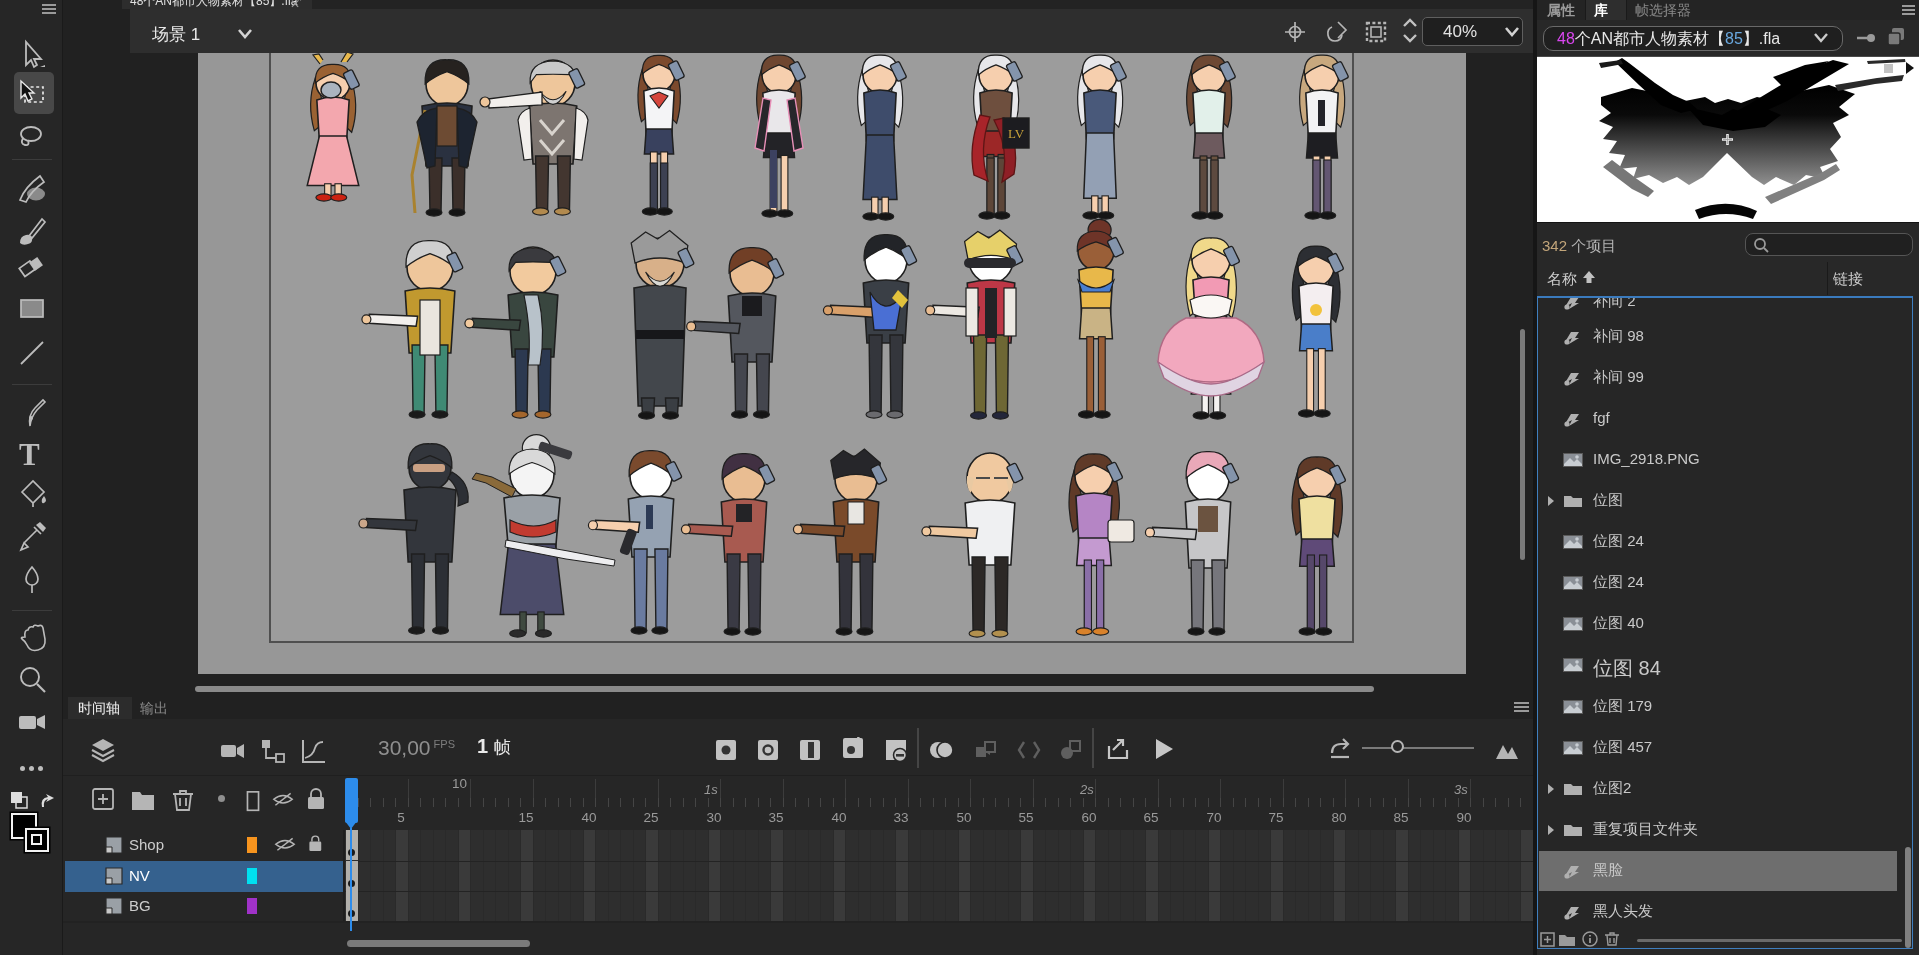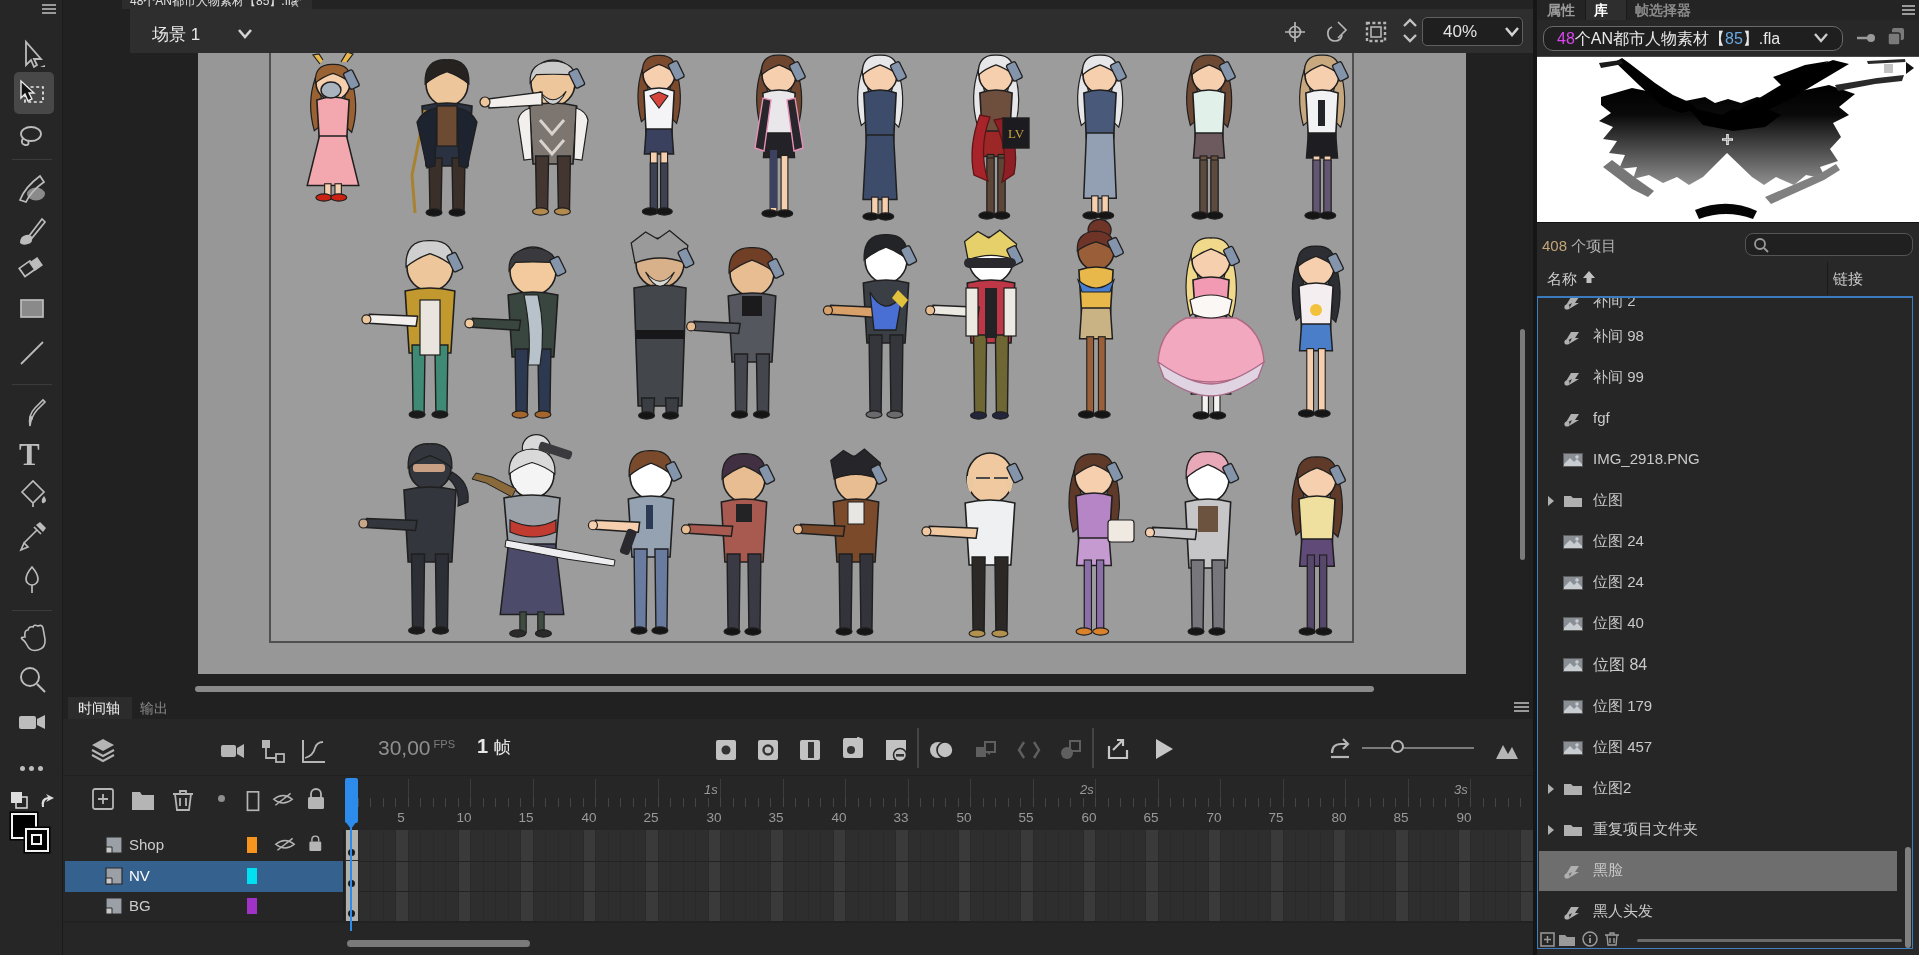--- a/index.html
+++ b/index.html
@@ -566,21 +566,21 @@
     <div style="position:absolute;left:1432.5px;top:798px;width:1px;height:9px;background:#454545"></div>
     <div style="position:absolute;left:1445.0px;top:798px;width:1px;height:9px;background:#454545"></div>
     <div style="position:absolute;left:1457.5px;top:798px;width:1px;height:9px;background:#454545"></div>
     <div style="position:absolute;left:1470.0px;top:798px;width:1px;height:9px;background:#454545"></div>
     <div style="position:absolute;left:1482.5px;top:798px;width:1px;height:9px;background:#454545"></div>
     <div style="position:absolute;left:1495.0px;top:798px;width:1px;height:9px;background:#454545"></div>
     <div style="position:absolute;left:1507.5px;top:798px;width:1px;height:9px;background:#454545"></div>
     <div style="position:absolute;left:1520.0px;top:798px;width:1px;height:9px;background:#454545"></div>
     <div style="position:absolute;left:1532.5px;top:798px;width:1px;height:9px;background:#454545"></div>
     <div style="position:absolute;left:389px;top:810px;width:24px;text-align:center;font-size:13.5px;color:#9a9a9a">5</div>
-    <div style="position:absolute;left:452px;top:810px;width:24px;text-align:center;font-size:13.5px;color:#9a9a9a">10</div>
+    <div style="position:absolute;left:452px;top:776px;width:24px;font-size:13.5px;color:#9a9a9a">10</div>
     <div style="position:absolute;left:514px;top:810px;width:24px;text-align:center;font-size:13.5px;color:#9a9a9a">15</div>
     <div style="position:absolute;left:577px;top:810px;width:24px;text-align:center;font-size:13.5px;color:#9a9a9a">40</div>
     <div style="position:absolute;left:639px;top:810px;width:24px;text-align:center;font-size:13.5px;color:#9a9a9a">25</div>
     <div style="position:absolute;left:702px;top:810px;width:24px;text-align:center;font-size:13.5px;color:#9a9a9a">30</div>
     <div style="position:absolute;left:764px;top:810px;width:24px;text-align:center;font-size:13.5px;color:#9a9a9a">35</div>
     <div style="position:absolute;left:827px;top:810px;width:24px;text-align:center;font-size:13.5px;color:#9a9a9a">40</div>
     <div style="position:absolute;left:889px;top:810px;width:24px;text-align:center;font-size:13.5px;color:#9a9a9a">33</div>
     <div style="position:absolute;left:952px;top:810px;width:24px;text-align:center;font-size:13.5px;color:#9a9a9a">50</div>
     <div style="position:absolute;left:1014px;top:810px;width:24px;text-align:center;font-size:13.5px;color:#9a9a9a">55</div>
     <div style="position:absolute;left:1077px;top:810px;width:24px;text-align:center;font-size:13.5px;color:#9a9a9a">60</div>
@@ -923,21 +923,21 @@
       <div style="position:absolute;left:31px;top:834px;width:11px;height:11px;background:#000;border:2px solid #f2f2f2"></div>
     </div>
 
 <div class="abs" style="left:1533px;top:0;width:4px;height:955px;background:#161616"></div>
 
 <div class="abs" style="left:1537px;top:0;width:382px;height:955px;background:#282828">
   <div class="abs" style="left:0;top:0;width:382px;height:20px;background:#242424"></div>
   <div class="abs" style="left:48px;top:0;width:42px;height:20px;background:#2e2e2e;border-left:1px solid #1a1a1a;border-right:1px solid #1a1a1a"></div>
   <div class="abs" style="left:10px;top:2px;font-size:14px;color:#9a9a9a;font-weight:bold">属性</div>
   <div class="abs" style="left:57px;top:2px;font-size:14px;color:#ffffff;font-weight:bold">库</div>
-  <div class="abs" style="left:98px;top:2px;font-size:14px;color:#8a8a8a;font-weight:bold">帧选择器</div>
+  <div class="abs" style="left:98px;top:2px;font-size:14px;color:#8a8a8a;font-weight:normal">帧选择器</div>
   <div class="abs" style="left:365px;top:5px;width:13px;height:2px;background:#9a9a9a;box-shadow:0 4px 0 #9a9a9a,0 8px 0 #9a9a9a"></div>
   <div class="abs" style="left:6px;top:26px;width:300px;height:25px;background:#1f1f1f;border:1.5px solid #6a6a6a;border-radius:10px"></div>
   <div class="abs" style="left:20px;top:29px;font-size:16px;color:#e8e8e8;white-space:nowrap"><span style="color:#d946ef">48</span>个AN都市人物素材【<span style="color:#6aa9e0">85</span>】.fla</div>
   <svg class="abs" style="left:276px;top:32px" width="16" height="13">
         <path d="M2,2 L8,9 L14,2" fill="none" stroke="#cccccc" stroke-width="2.4"></path>
       </svg>
   <svg class="abs" style="left:318px;top:30px" width="22" height="16">
         <path d="M2,8 L13,8" stroke="#9a9a9a" stroke-width="2.5"></path>
         <circle cx="16" cy="8" r="4" fill="#9a9a9a"></circle>
       </svg>
@@ -968,21 +968,21 @@
 <path d="M330,4 L368,2 368.5,5 331,7 Z" fill="#2a2a2a"></path>
 <path d="M158,153 q32,-13 62,1 l-4,8 q-27,-10 -54,0 Z" fill="#050505"></path>
 </svg>
     <svg class="abs" style="left:185px;top:77px" width="11" height="11">
           <path d="M5.5,0 L5.5,11 M0,5.5 L11,5.5" stroke="#ececec" stroke-width="2.6"></path>
           <path d="M5.5,1 L5.5,10 M1,5.5 L10,5.5" stroke="#9a9a9a" stroke-width="0.8"></path>
         </svg>
     <div class="abs" style="left:347px;top:7px;width:9px;height:9px;background:#c2c2c2"></div>
     <div class="abs" style="left:369px;top:5px;width:0;height:0;border-top:6px solid transparent;border-bottom:6px solid transparent;border-left:8px solid #111"></div>
   </div>
-  <div class="abs" style="left:5px;top:237px;font-size:15px;color:#b5b5b5"><span style="color:#c2a57a">408</span> 个项目</div>
+  <div class="abs" style="left:5px;top:237px;font-size:15px;color:#b5b5b5"><span style="color:#c2a57a">342</span> 个项目</div>
   <div class="abs" style="left:208px;top:233px;width:168px;height:23px;background:#202020;border:1.5px solid #555;border-radius:8px"></div>
   <svg class="abs" style="left:216px;top:237px" width="16" height="16">
         <circle cx="7" cy="7" r="5" fill="none" stroke="#9a9a9a" stroke-width="1.8"></circle>
         <path d="M11,11 L15,15" stroke="#9a9a9a" stroke-width="1.8"></path>
       </svg>
   <div class="abs" style="left:10px;top:270px;font-size:15px;color:#cccccc">名称</div>
       <svg class="abs" style="left:44px;top:269px" width="16" height="16">
         <path d="M8,2 L14,9 L10.5,9 L10.5,14 L5.5,14 L5.5,9 L2,9 Z" fill="#c2c2c2"></path>
       </svg>
   <div class="abs" style="left:290px;top:262px;width:1px;height:33px;background:#1a1a1a"></div>
@@ -1037,21 +1037,21 @@
           <rect x="0.5" y="1.5" width="19" height="13" fill="#8a8f96" stroke="#5a5a5a"></rect>
           <path d="M1,12 L7,6 L11,10 L14,7 L19,12 L19,14 L1,14 Z" fill="#c8cdd2"></path>
           <circle cx="14" cy="5" r="1.8" fill="#c8cdd2"></circle>
         </svg>
         <div style="position:absolute;left:55px;top:316px;font-size:15px;color:#c9c9c9;white-space:nowrap">位图 40</div>
         <svg style="position:absolute;left:25px;top:359px" width="20" height="16">
           <rect x="0.5" y="1.5" width="19" height="13" fill="#8a8f96" stroke="#5a5a5a"></rect>
           <path d="M1,12 L7,6 L11,10 L14,7 L19,12 L19,14 L1,14 Z" fill="#c8cdd2"></path>
           <circle cx="14" cy="5" r="1.8" fill="#c8cdd2"></circle>
         </svg>
-        <div style="position:absolute;left:55px;top:357px;font-size:16px;color:#c9c9c9;white-space:nowrap">位图 84</div>
+        <div style="position:absolute;left:55px;top:357px;font-size:20px;color:#c9c9c9;white-space:nowrap">位图 84</div>
         <svg style="position:absolute;left:25px;top:401px" width="20" height="16">
           <rect x="0.5" y="1.5" width="19" height="13" fill="#8a8f96" stroke="#5a5a5a"></rect>
           <path d="M1,12 L7,6 L11,10 L14,7 L19,12 L19,14 L1,14 Z" fill="#c8cdd2"></path>
           <circle cx="14" cy="5" r="1.8" fill="#c8cdd2"></circle>
         </svg>
         <div style="position:absolute;left:55px;top:399px;font-size:15px;color:#c9c9c9;white-space:nowrap">位图 179</div>
         <svg style="position:absolute;left:25px;top:442px" width="20" height="16">
           <rect x="0.5" y="1.5" width="19" height="13" fill="#8a8f96" stroke="#5a5a5a"></rect>
           <path d="M1,12 L7,6 L11,10 L14,7 L19,12 L19,14 L1,14 Z" fill="#c8cdd2"></path>
           <circle cx="14" cy="5" r="1.8" fill="#c8cdd2"></circle>

